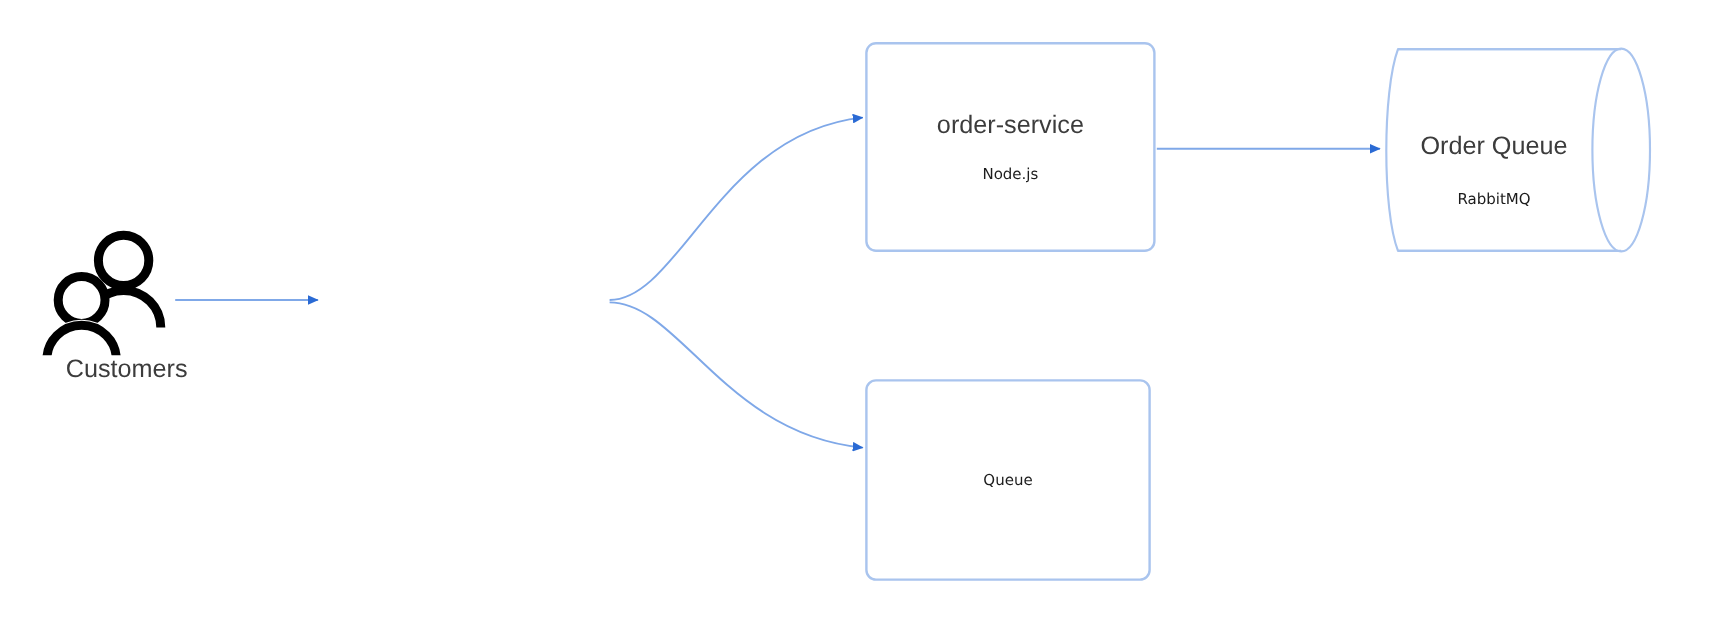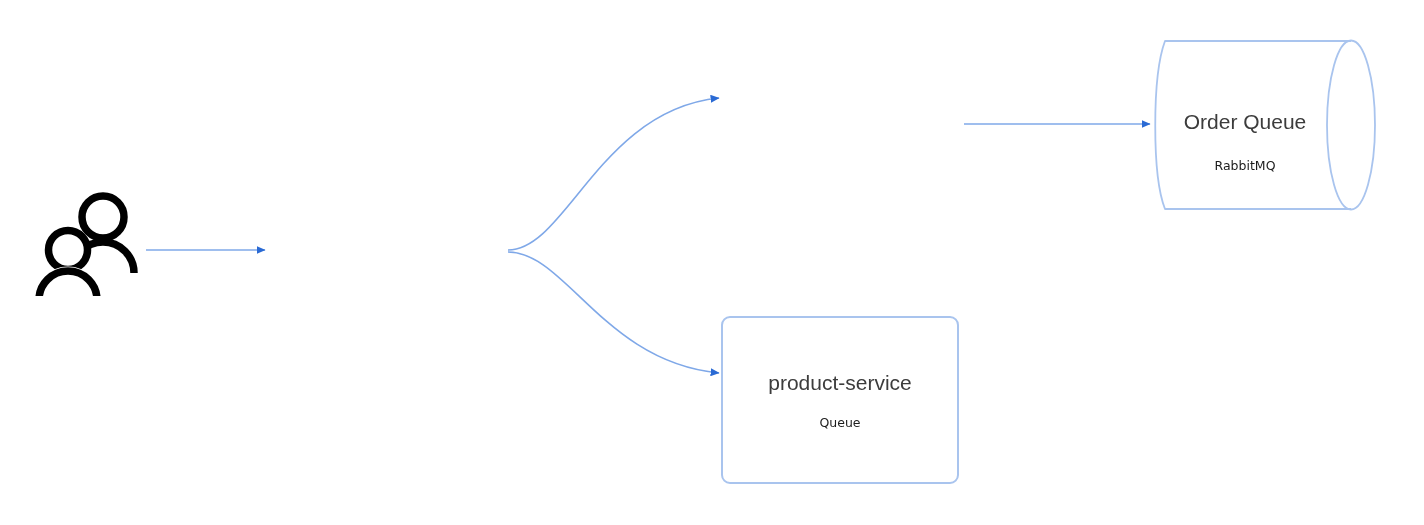--- a/index.html
+++ b/index.html
@@ -134,26 +134,30 @@
     <svg class="actor-glyph" viewBox="0 0 155 108" xmlns="http://www.w3.org/2000/svg">
 
       <circle cx="75" cy="29" r="21" fill="none" stroke="#000000" stroke-width="7.5"></circle>
       <path d="M44,85 A31,31 0 0 1 106,85" fill="none" stroke="#000000" stroke-width="7.5" stroke-linecap="butt"></path>
 
       <circle cx="40" cy="62" r="19.5" fill="#ffffff"></circle>
       <circle cx="40" cy="62" r="19.5" fill="none" stroke="#000000" stroke-width="7.5"></circle>
       <path d="M11,112 A29,29 0 0 1 69,112" fill="#ffffff" stroke="#ffffff" stroke-width="9"></path>
       <path d="M11,112 A29,29 0 0 1 69,112" fill="none" stroke="#000000" stroke-width="7.5"></path>
     </svg>
+    <div class="actor-label">Customers</div>
   </div>
 
 
+  <div class="node" id="node-order-service">
+    <div class="node-title">order-service</div>
+    <div class="node-sub">Node.js</div>
+  </div>
 
   <div class="node" id="node-product-service">
-    <div class="node-title">product-service</div>
     <div class="node-sub">Queue</div>
   </div>
 
   <div id="node-order-queue">
     <div class="node-title">Order Queue</div>
     <div class="node-sub">RabbitMQ</div>
   </div>
 
 </div>
 

